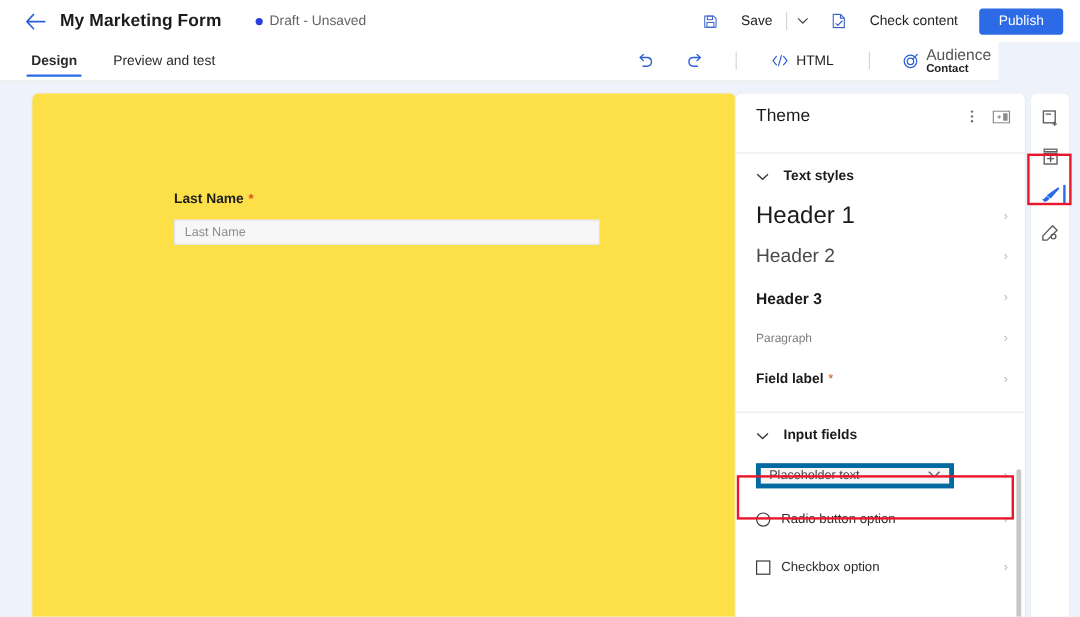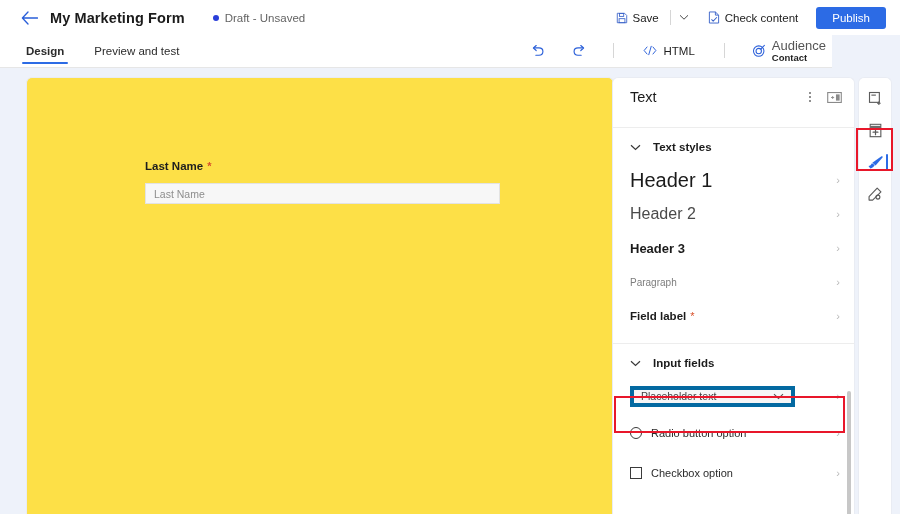--- a/index.html
+++ b/index.html
@@ -27,21 +27,21 @@
     letter-spacing: .1px;
   }
   .status { margin-left: 28px; display: flex; align-items: center; gap: 6px; }
   .status-dot { width: 6px; height: 6px; border-radius: 50%; background: #2a3ed9; }
   .status-text { font-size: 11.5px; color: #646464; }
 
   .top-right {
     margin-left: auto; display: flex; align-items: center; gap: 0; padding-right: 14px;
   }
   .tb-item {
-    display: flex; align-items: center; gap: 5px;
+    display: flex; align-items: center; gap: 20px;
     font-size: 11.5px; color: #222; padding: 4px 6px; border-radius: 3px; cursor: pointer;
   }
   .tb-sep { width: 1px; height: 15px; background: #d6d6d6; margin: 0 5px; }
   .caret-btn { padding: 4px 3px; cursor: pointer; color: #3a3a3a; display:flex; align-items:center;}
   .publish {
     margin-left: 12px; background: #2c6be5; color: #fff; font-size: 11.5px;
     padding: 5px 16px; border-radius: 3px; cursor: pointer; border: none;
     font-family: "Liberation Sans", sans-serif;
   }
 
@@ -275,21 +275,21 @@
     <div class="field-block">
       <div class="field-label">
         <span>Last Name</span><span class="req-star">*</span>
       </div>
       <div class="field-input">Last Name</div>
     </div>
   </div>
 
   <div class="panel">
     <div class="panel-head">
-      <div class="panel-title">Text</div>
+      <div class="panel-title">Theme</div>
       <div class="panel-head-icons">
         <div class="dots-icon">
             <i></i>
             <i></i>
             <i></i>
           </div>
         <div style="cursor:pointer;display:flex;">
           <svg width="15" height="11" viewBox="0 0 16 12" fill="none">
             <rect x="0.6" y="0.6" width="14.8" height="10.8" stroke="#8a8a8a" stroke-width="1.2"></rect>
             <rect x="9.6" y="2.6" width="4" height="6.8" fill="#8a8a8a"></rect>

